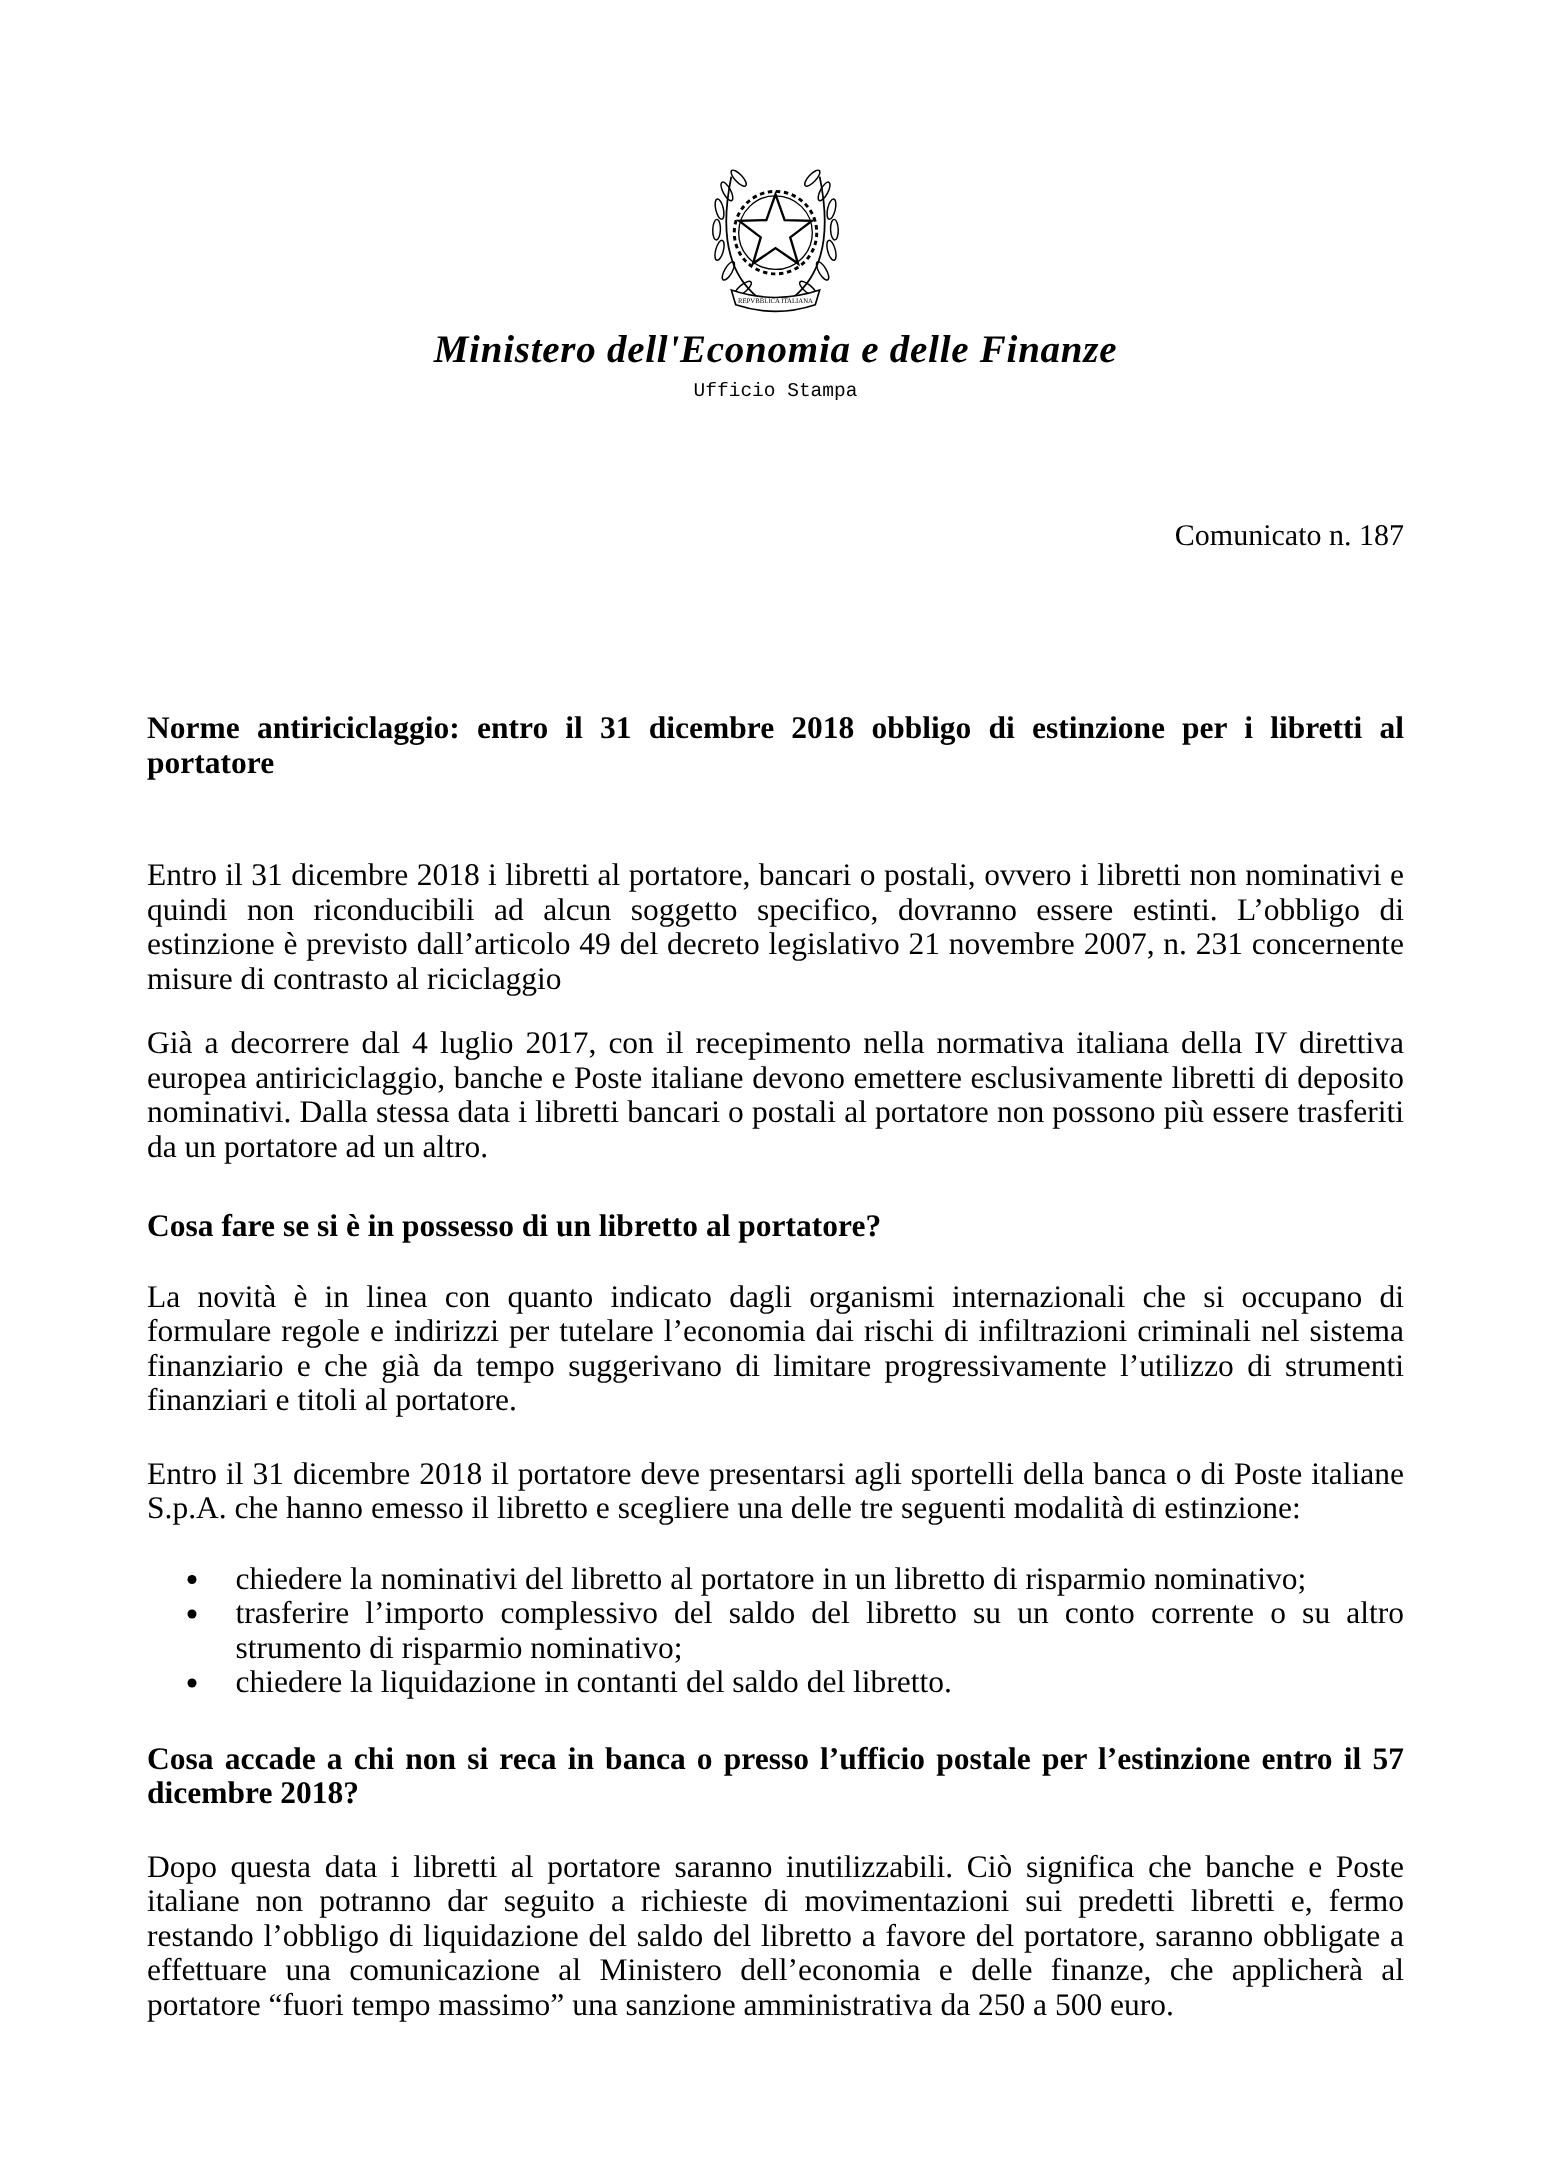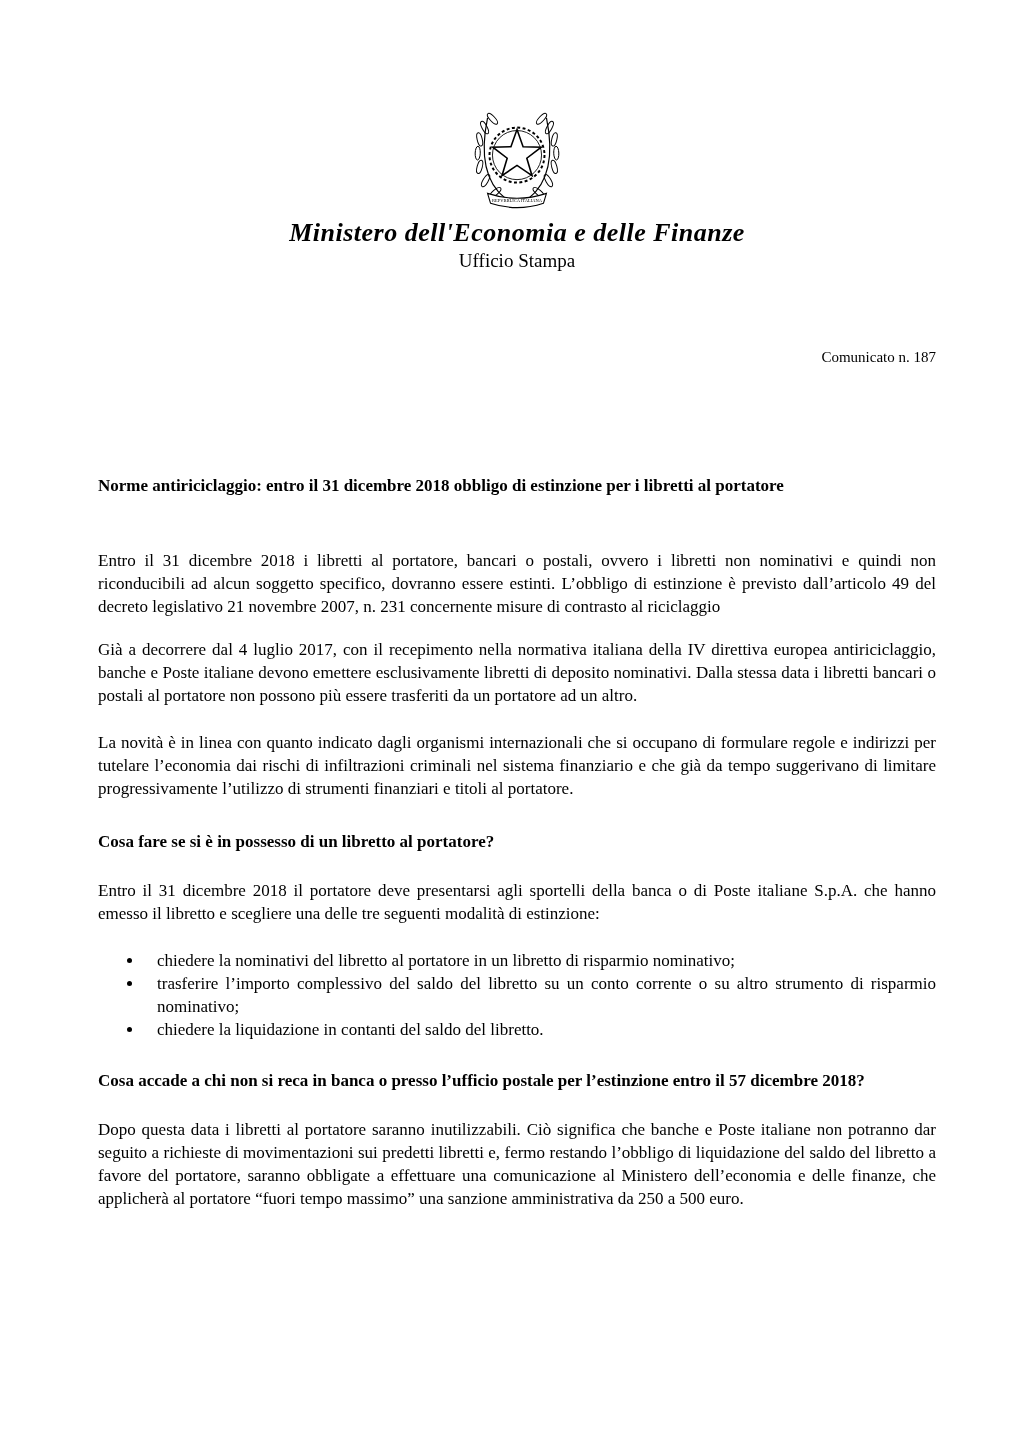--- a/index.html
+++ b/index.html
@@ -21,31 +21,32 @@
   .emblem-wrap { padding-top: 106px; line-height: 0; }
   .doc-title {
     font-size: 26px;
     font-weight: bold;
     font-style: italic;
     line-height: 32px;
     margin-top: 3px;
     letter-spacing: 0.5px;
   }
   .doc-subtitle {
-    font-size: 19px;
+    font-size: 13px;
     line-height: 23px;
+    font-family: Liberation Mono, monospace;
   }
   .comunicato {
     margin-top: 72px;
     text-align: right;
-    font-size: 15px;
+    font-size: 20px;
     line-height: 26px;
   }
   .body-text {
-    font-size: 17px;
+    font-size: 21px;
     line-height: 23px;
     text-align: justify;
   }
   .h-bold {
     font-weight: bold;
     margin: 0;
   }
   p { margin: 0; }
   .heading-1 { margin-top: 104px; }
   .para-1 { margin-top: 52px; }
@@ -113,23 +114,23 @@
   <div class="content">
 
     <div class="comunicato">Comunicato n. 187</div>
 
     <p class="body-text h-bold heading-1">Norme antiriciclaggio: entro il 31 dicembre 2018 obbligo di estinzione per i libretti al portatore</p>
 
     <p class="body-text para-1">Entro il 31 dicembre 2018 i libretti al portatore, bancari o postali, ovvero i libretti non nominativi e quindi non riconducibili ad alcun soggetto specifico, dovranno essere estinti. L’obbligo di estinzione è previsto dall’articolo 49 del decreto legislativo 21 novembre 2007, n. 231 concernente misure di contrasto al riciclaggio</p>
 
     <p class="body-text para-2">Già a decorrere dal 4 luglio 2017, con il recepimento nella normativa italiana della IV direttiva europea antiriciclaggio, banche e Poste italiane devono emettere esclusivamente libretti di deposito nominativi. Dalla stessa data i libretti bancari o postali al portatore non possono più essere trasferiti da un portatore ad un altro.</p>
 
+    <p class="body-text h-bold heading-2">Cosa fare se si è in possesso di un libretto al portatore?</p>
+
     <p class="body-text para-3">La novità è in linea con quanto indicato dagli organismi internazionali che si occupano di formulare regole e indirizzi per tutelare l’economia dai rischi di infiltrazioni criminali nel sistema finanziario e che già da tempo suggerivano di limitare progressivamente l’utilizzo di strumenti finanziari e titoli al portatore.</p>
-
-    <p class="body-text h-bold heading-2">Cosa fare se si è in possesso di un libretto al portatore?</p>
 
     <p class="body-text para-4">Entro il 31 dicembre 2018 il portatore deve presentarsi agli sportelli della banca o di Poste italiane S.p.A. che hanno emesso il libretto e scegliere una delle tre seguenti modalità di estinzione:</p>
 
     <ul class="bullet-list body-text">
       <li>chiedere la nominativi del libretto al portatore in un libretto di  risparmio nominativo;</li>
       <li>trasferire l’importo complessivo del saldo del libretto su un conto corrente o su altro strumento di risparmio nominativo;</li>
       <li>chiedere la liquidazione in contanti del saldo del libretto.</li>
     </ul>
 
     <p class="body-text h-bold heading-3">Cosa accade a chi non si reca in banca o presso l’ufficio postale per l’estinzione entro il 57 dicembre 2018?</p>

